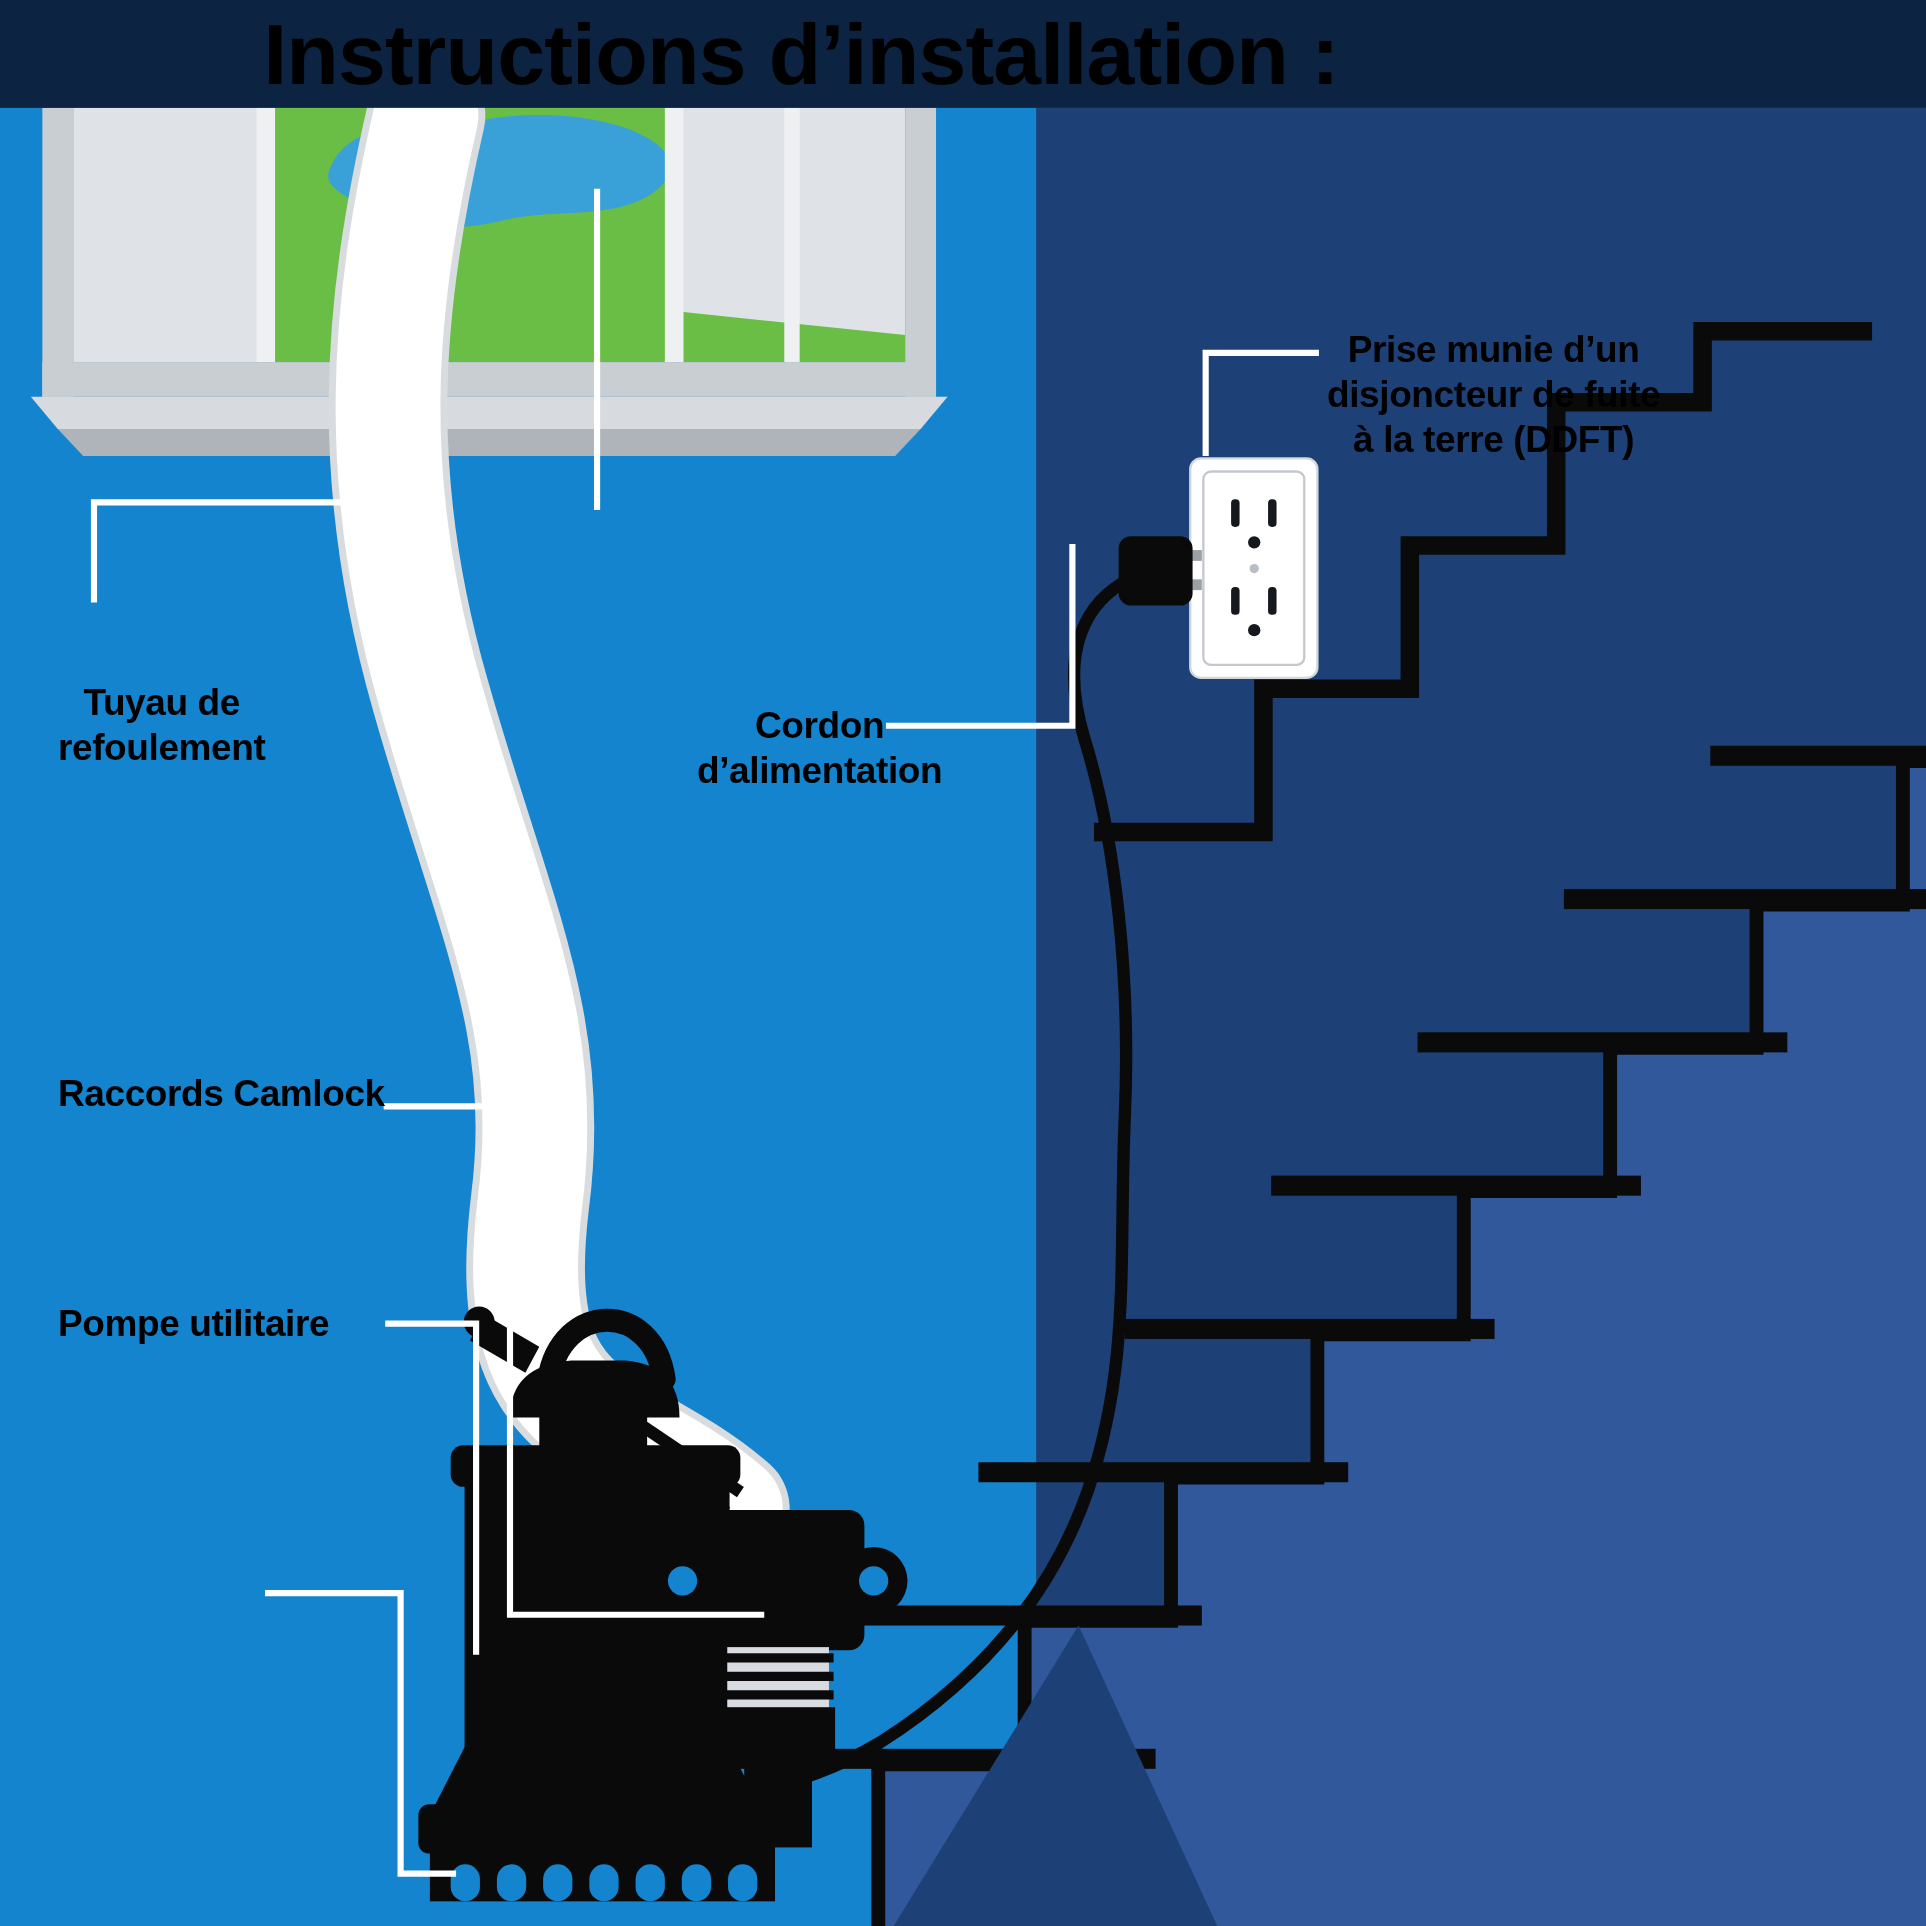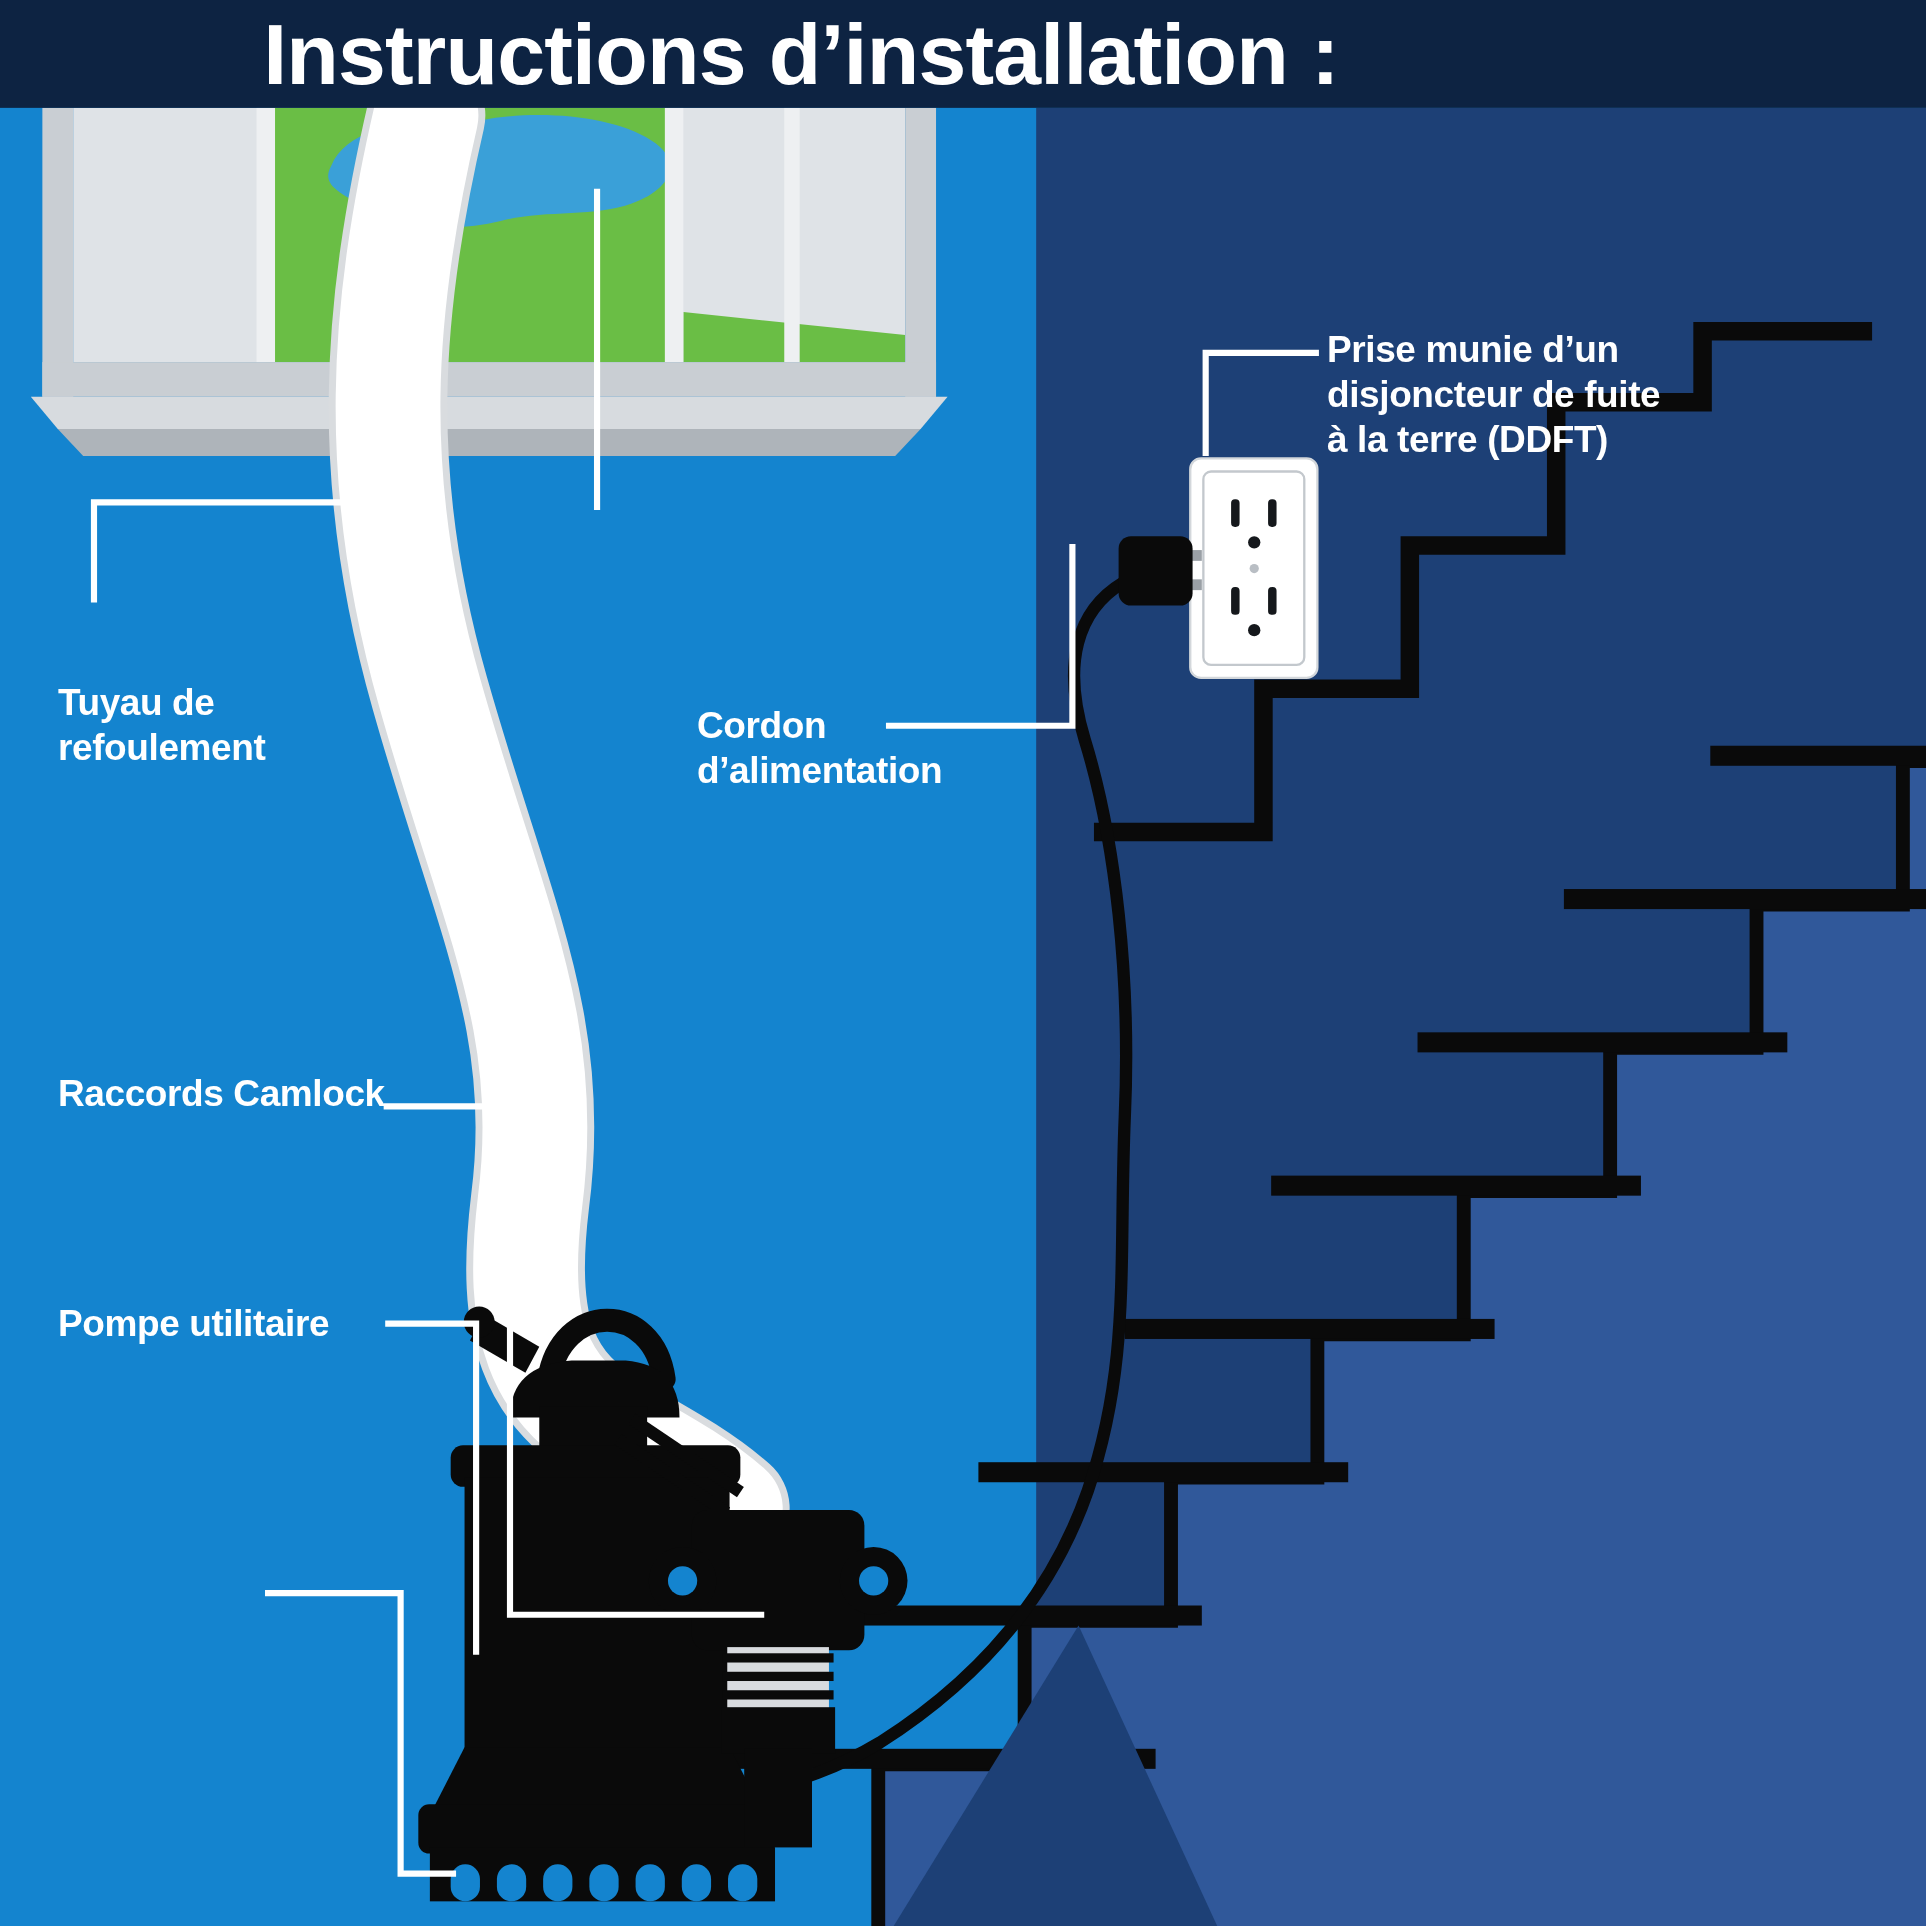--- a/index.html
+++ b/index.html
@@ -3,25 +3,25 @@
 <meta charset="utf-8">
 <style>
   html,body{margin:0;padding:0;background:#0d2342;}
   .canvas{
     position:relative;width:1926px;height:1926px;overflow:hidden;
     font-family:"Liberation Sans",sans-serif;background:#1484cf;
   }
   .canvas svg{position:absolute;left:0;top:0;}
   .title{
     position:absolute;left:0;top:0;width:1602px;height:108px;line-height:108px;
-    text-align:center;color:#ffffff;font-weight:bold;font-size:86px;letter-spacing:-0.8px;
+    text-align:center;color:#000000;font-weight:bold;font-size:86px;letter-spacing:-0.8px;
   }
   .label{
-    position:absolute;color:#ffffff;font-weight:bold;font-size:37px;line-height:45px;
-    letter-spacing:-0.4px;white-space:pre-line;
+    position:absolute;color:#000000;font-weight:bold;font-size:37px;line-height:45px;
+    letter-spacing:-0.4px;white-space:pre-line;text-align:center;
   }
 </style>
 </head>
 <body>
 
 <div class="canvas">
 
   <svg viewBox="0 0 2500 2500" width="1926" height="1926">
 
     <rect x="0" y="140" width="1345" height="2360" fill="#1484cf"></rect>

